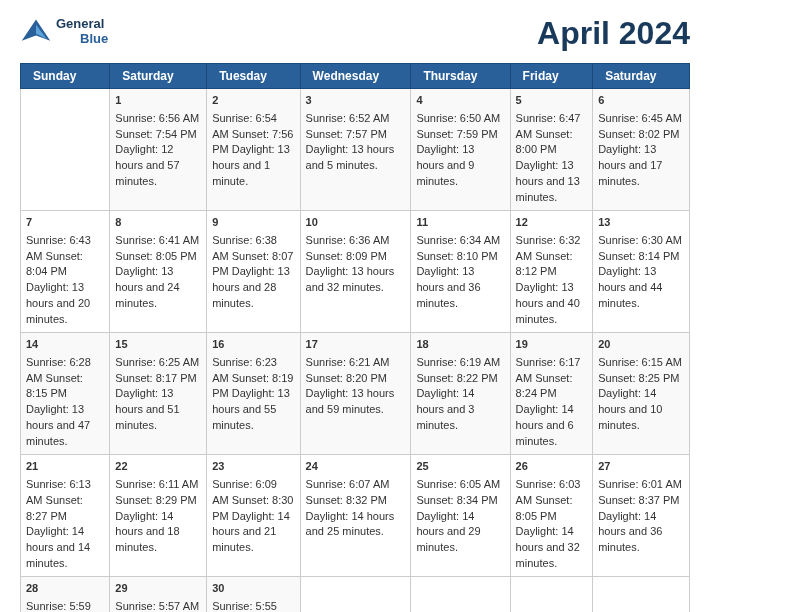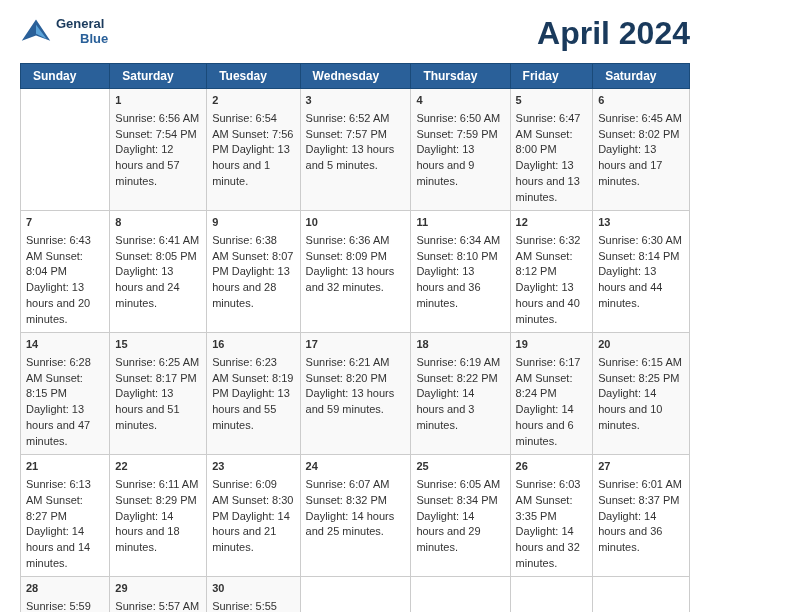--- a/index.html
+++ b/index.html
@@ -296,21 +296,21 @@
           <td>
             <span class="day-num">25</span>
             <div class="day-info">Sunrise: 6:05 AM
 Sunset: 8:34 PM
 Daylight: 14 hours
 and 29 minutes.</div>
           </td>
           <td>
             <span class="day-num">26</span>
             <div class="day-info">Sunrise: 6:03 AM
-Sunset: 3:35 PM
+Sunset: 8:05 PM
 Daylight: 14 hours
 and 32 minutes.</div>
           </td>
           <td>
             <span class="day-num">27</span>
             <div class="day-info">Sunrise: 6:01 AM
 Sunset: 8:37 PM
 Daylight: 14 hours
 and 36 minutes.</div>
           </td>

